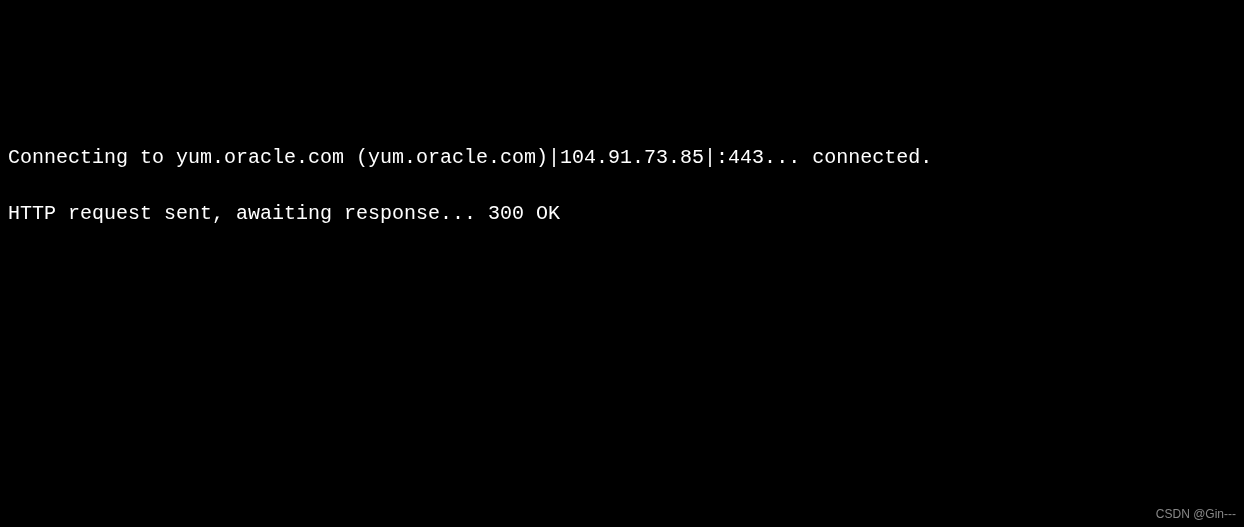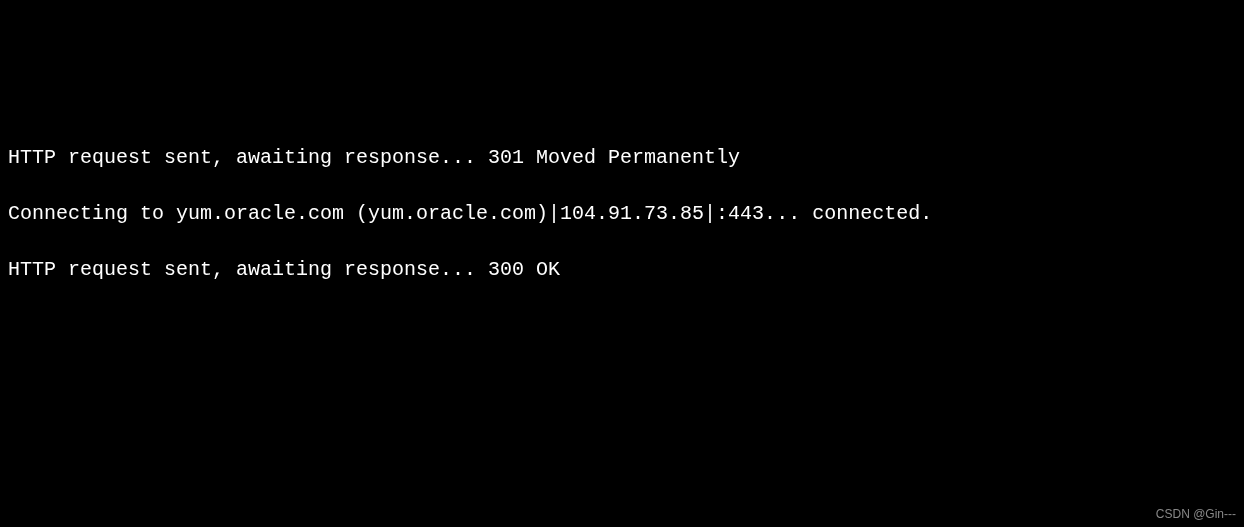--- a/index.html
+++ b/index.html
@@ -33,21 +33,20 @@
       color: #888;
       font-family: Arial, sans-serif;
     }
   </style>
 </head>
 <body>
 
 
 
 <div class="terminal-output">
-<div>HTTP request sent, awaiting response... 301 Moved Permanently</div>
 <div>Connecting to yum.oracle.com (yum.oracle.com)|104.91.73.85|:443... connected.</div>
 <div>HTTP request sent, awaiting response... 300 OK</div>
 
 
 <div></div>
 
 <div></div>
 
 <div></div>
 

